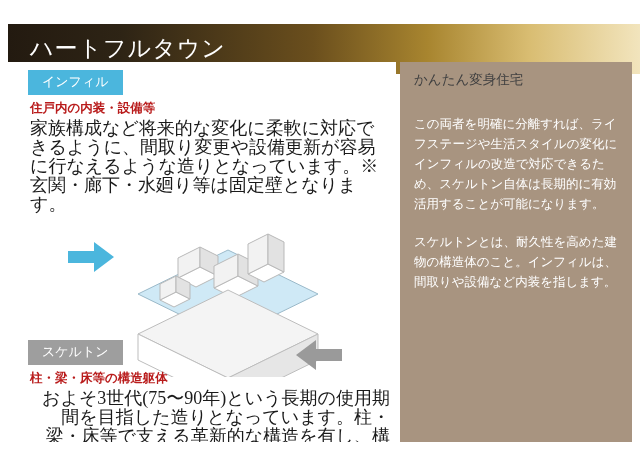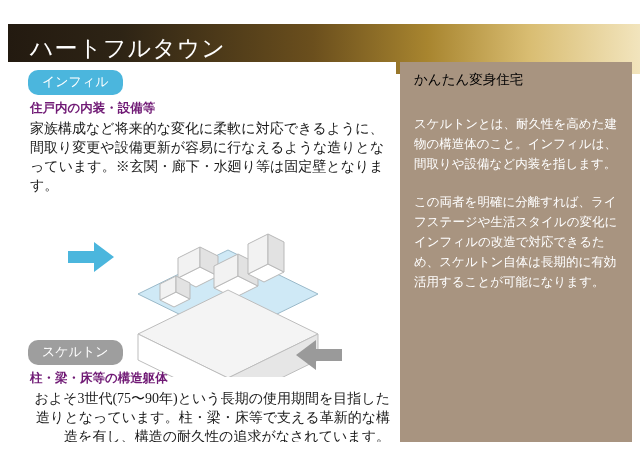--- a/index.html
+++ b/index.html
@@ -49,21 +49,21 @@
     top: 62px;
     width: 232px;
     height: 382px;
     background: #a89480;
   }
   .rp-title {
     position: absolute;
     left: 14px;
     top: 8px;
     width: 210px;
-    color: #000000;
+    color: #404040;
     font-size: 13.5px;
     line-height: 20px;
     font-family: "Liberation Serif", serif;
   }
   .rp-body {
     position: absolute;
     left: 14px;
     top: 52px;
     width: 204px;
     color: #ffffff;
@@ -84,50 +84,49 @@
     height: 382px;
     background: #ffffff;
   }
 
   .tag {
     position: absolute;
     color: #ffffff;
     font-size: 13px;
     padding: 3px 14px 4px 14px;
     font-family: "Liberation Sans", sans-serif;
-    border-radius: 10px;
   }
   .tag-infill {
     left: 20px;
     top: 8px;
     background: #4bb6dd;
   }
   .tag-skeleton {
     left: 20px;
     top: 278px;
     background: #9e9e9e;
   }
 
   .sub-head {
     position: absolute;
     left: 22px;
-    color: #701a75;
+    color: #b91c1c;
     font-size: 12.5px;
     font-weight: bold;
     font-family: "Liberation Serif", serif;
   }
   .sub-head-infill { top: 38px; }
   .sub-head-skeleton { top: 308px; text-align: center; }
 
   .body-text {
     position: absolute;
     left: 22px;
     width: 360px;
     color: #1a1a1a;
-    font-size: 14px;
+    font-size: 18px;
     line-height: 19px;
     font-family: "Liberation Serif", serif;
   }
   .body-infill { top: 57px; }
   .body-skeleton { top: 327px; text-align: right; }
 
   
   .illus {
     position: absolute;
     left: 60px;
@@ -218,19 +217,19 @@
     <div class="tag tag-skeleton">スケルトン</div>
     <div class="sub-head sub-head-skeleton">柱・梁・床等の構造躯体</div>
     <div class="body-text body-skeleton">およそ3世代(75〜90年)という長期の使用期間を目指した造りとなっています。柱・梁・床等で支える革新的な構造を有し、構造の耐久性の追求がなされています。</div>
   </div>
 
   <div class="right-panel">
     <div class="rp-title">
       <div>かんたん変身住宅</div>
     </div>
     <div class="rp-body">
+      <p>この両者を明確に分離すれば、ライフステージや生活スタイルの変化にインフィルの改造で対応できるため、スケルトン自体は長期的に有効活用することが可能になります。</p>
       <p>スケルトンとは、耐久性を高めた建物の構造体のこと。インフィルは、間取りや設備など内装を指します。</p>
-      <p>この両者を明確に分離すれば、ライフステージや生活スタイルの変化にインフィルの改造で対応できるため、スケルトン自体は長期的に有効活用することが可能になります。</p>
     </div>
   </div>
 
   <div class="footer-bar"></div>
 </div>
 
 </body></html>

